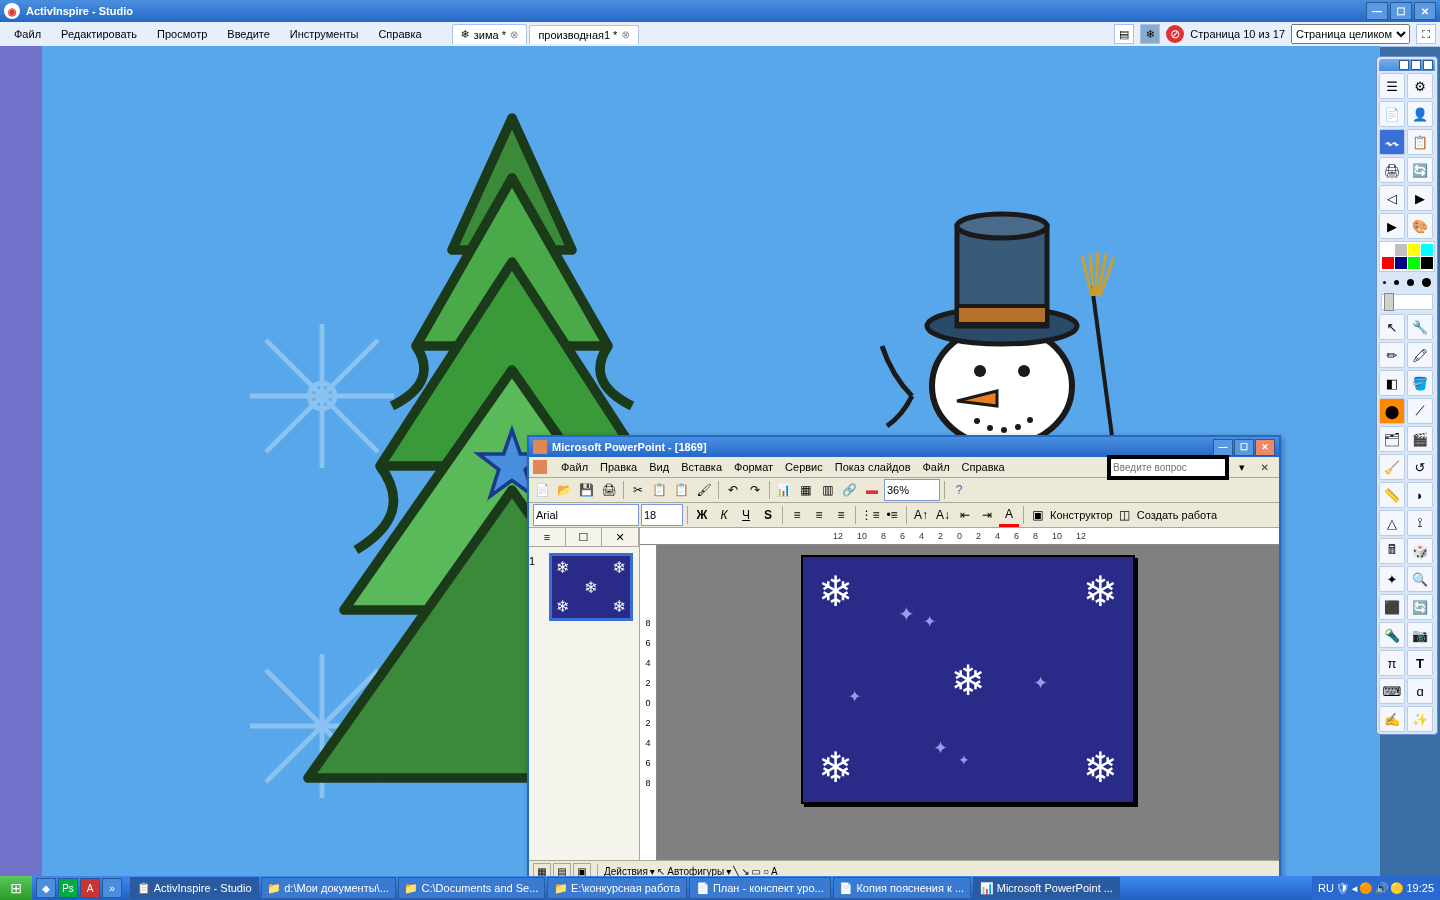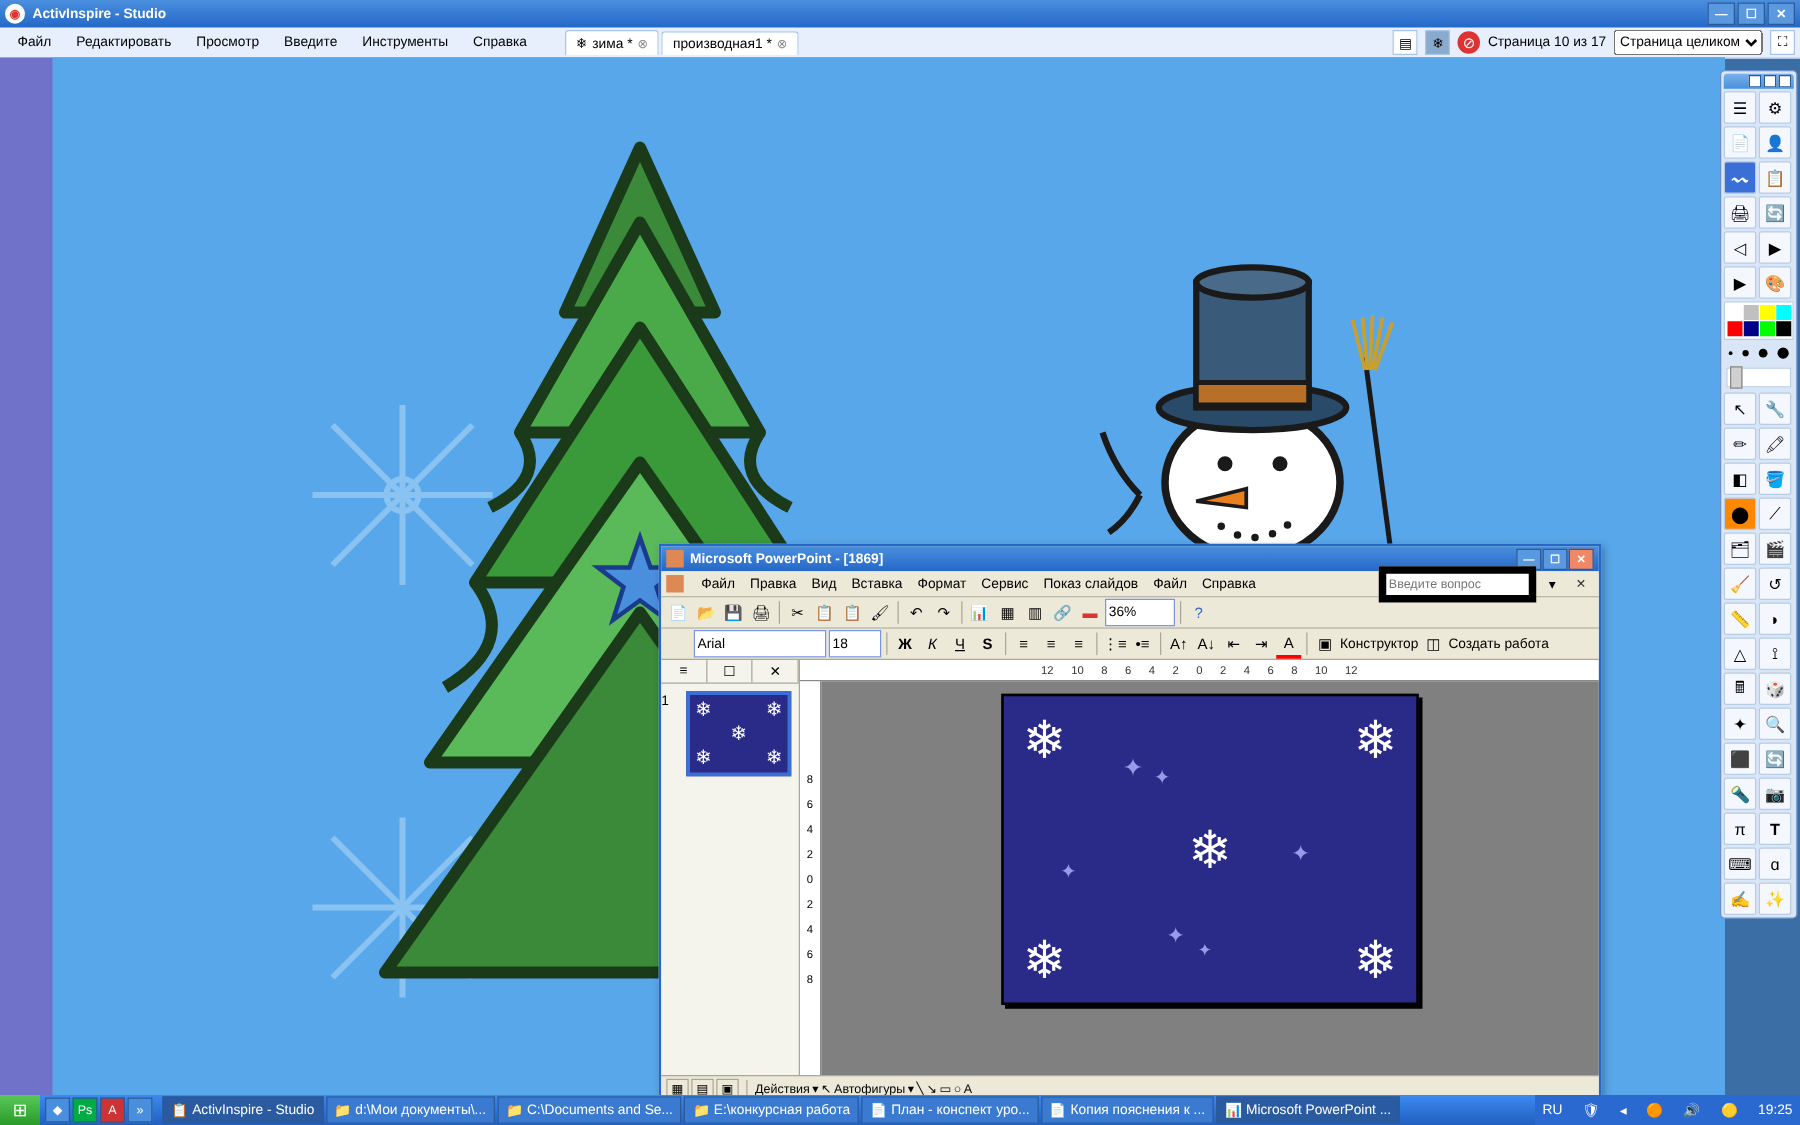--- a/index.html
+++ b/index.html
@@ -42,21 +42,21 @@
 .ppw{position:absolute;left:485px;top:389px;width:750px;height:440px;background:#ece9d8;border:2px solid #2468c8;box-shadow:2px 2px 6px rgba(0,0,0,0.3);}
 .ppw .tb2{height:20px;background:linear-gradient(#4a8fde,#2468c8);display:flex;align-items:center;color:#fff;font-weight:bold;padding:0 4px;font-size:11px;}
 .ppw .tb2 .logo2{width:14px;height:14px;background:#d85;margin-right:5px;}
 .ppw .tb2 .wbtns2{margin-left:auto;display:flex;gap:1px;}
 .ppw .tb2 .wb2{width:18px;height:15px;background:#5a99e0;border:1px solid #2a5a9a;display:flex;align-items:center;justify-content:center;font-size:9px;}
 .ppw .tb2 .wb2.close{background:#e86;}
 .ppw .menu2{height:20px;background:#ece9d8;display:flex;align-items:center;padding:0 4px;border-bottom:1px solid #aca899;}
 .ppw .menu2 .logo3{width:14px;height:14px;background:#d85;margin-right:8px;}
 .ppw .menu2 span{padding:2px 6px;cursor:pointer;}
 .ppw .menu2 .help{margin-left:auto;display:flex;align-items:center;gap:4px;}
-.ppw .menu2 input{width:110px;height:15px;font-size:10px;border:6px solid #000000;color:#999;}
+.ppw .menu2 input{width:110px;height:15px;font-size:10px;border:4px solid #000000;color:#999;}
 .ppw .menu2 .xx{font-size:10px;color:#333;cursor:pointer;}
 .ppw .tbar{height:24px;background:#ece9d8;border-bottom:1px solid #aca899;display:flex;align-items:center;padding:0 4px;gap:2px;}
 .ppw .tbar .ti{width:20px;height:20px;display:flex;align-items:center;justify-content:center;font-size:12px;cursor:pointer;}
 .ppw .tbar .sep{width:1px;height:18px;background:#aca899;margin:0 2px;}
 .ppw .tbar select,.ppw .tbar input.combo{height:18px;font-size:11px;border:1px solid #7a96df;}
 .ppw .body{display:flex;height:332px;}
 .ppw .thumbs{width:110px;background:#f5f4ec;border-right:1px solid #aca899;}
 .ppw .thumbs .vtabs{height:18px;display:flex;border-bottom:1px solid #aca899;}
 .ppw .thumbs .vtabs div{flex:1;display:flex;align-items:center;justify-content:center;border-right:1px solid #aca899;font-size:11px;cursor:pointer;}
 .ppw .thumbs .slide{margin:6px;border:3px solid #3a6fd8;background:#2a2a88;height:62px;position:relative;}
@@ -73,21 +73,21 @@
 .flake{position:absolute;color:#fff;}
 .flake.small{color:#9a9ae8;}
 
 .taskbar{position:absolute;left:0;right:0;bottom:0;height:24px;background:linear-gradient(#3c8af0,#2060c0);display:flex;align-items:center;color:#fff;font-size:11px;}
 .taskbar .start{width:32px;height:24px;background:linear-gradient(#58c858,#2a9a2a);display:flex;align-items:center;justify-content:center;font-size:14px;}
 .taskbar .ql{display:flex;gap:2px;padding:0 4px;}
 .taskbar .ql div{width:18px;height:18px;background:#4a8fde;border:1px solid #2a5a9a;display:flex;align-items:center;justify-content:center;font-size:10px;}
 .taskbar .tasks{display:flex;gap:2px;flex:1;padding:0 4px;overflow:hidden;}
 .taskbar .task{height:20px;background:#3a7ad0;border:1px solid #2a5a9a;padding:0 6px;display:flex;align-items:center;gap:3px;max-width:150px;overflow:hidden;white-space:nowrap;cursor:pointer;}
 .taskbar .task.active{background:#2a5aa0;}
-.taskbar .tray{display:flex;align-items:center;gap:16px;padding:0 6px;background:#2a6ad0;height:24px;}
+.taskbar .tray{display:flex;align-items:center;gap:2px;padding:0 6px;background:#2a6ad0;height:24px;}
 </style>
 </head>
 <body>
 
 <div class="titlebar">
   <div class="logo">◉</div>
   <span>ActivInspire - Studio</span>
   <div class="wbtns">
     <div class="wbtn">―</div>
     <div class="wbtn">☐</div>
@@ -246,21 +246,21 @@
         <div class="ti">📊</div>
         <div class="ti">▦</div>
         <div class="ti">▥</div>
         <div class="ti">🔗</div>
         <div class="ti" style="color:#d33">▬</div>
         <input class="combo" style="width: 50px;" value="36%">
         <div class="sep"></div>
         <div class="ti" style="color:#36c">?</div>
       </div>
       <div class="tbar">
-        <input class="combo" style="width: 100px; margin-left: 22px;" value="Arial">
+        <input class="combo" style="width: 100px;" value="Arial">
         <input class="combo" style="width: 36px;" value="18">
         <div class="sep"></div>
         <div class="ti">
             <b>Ж</b>
           </div>
         <div class="ti">
             <i>К</i>
           </div>
         <div class="ti">
             <u>Ч</u>

